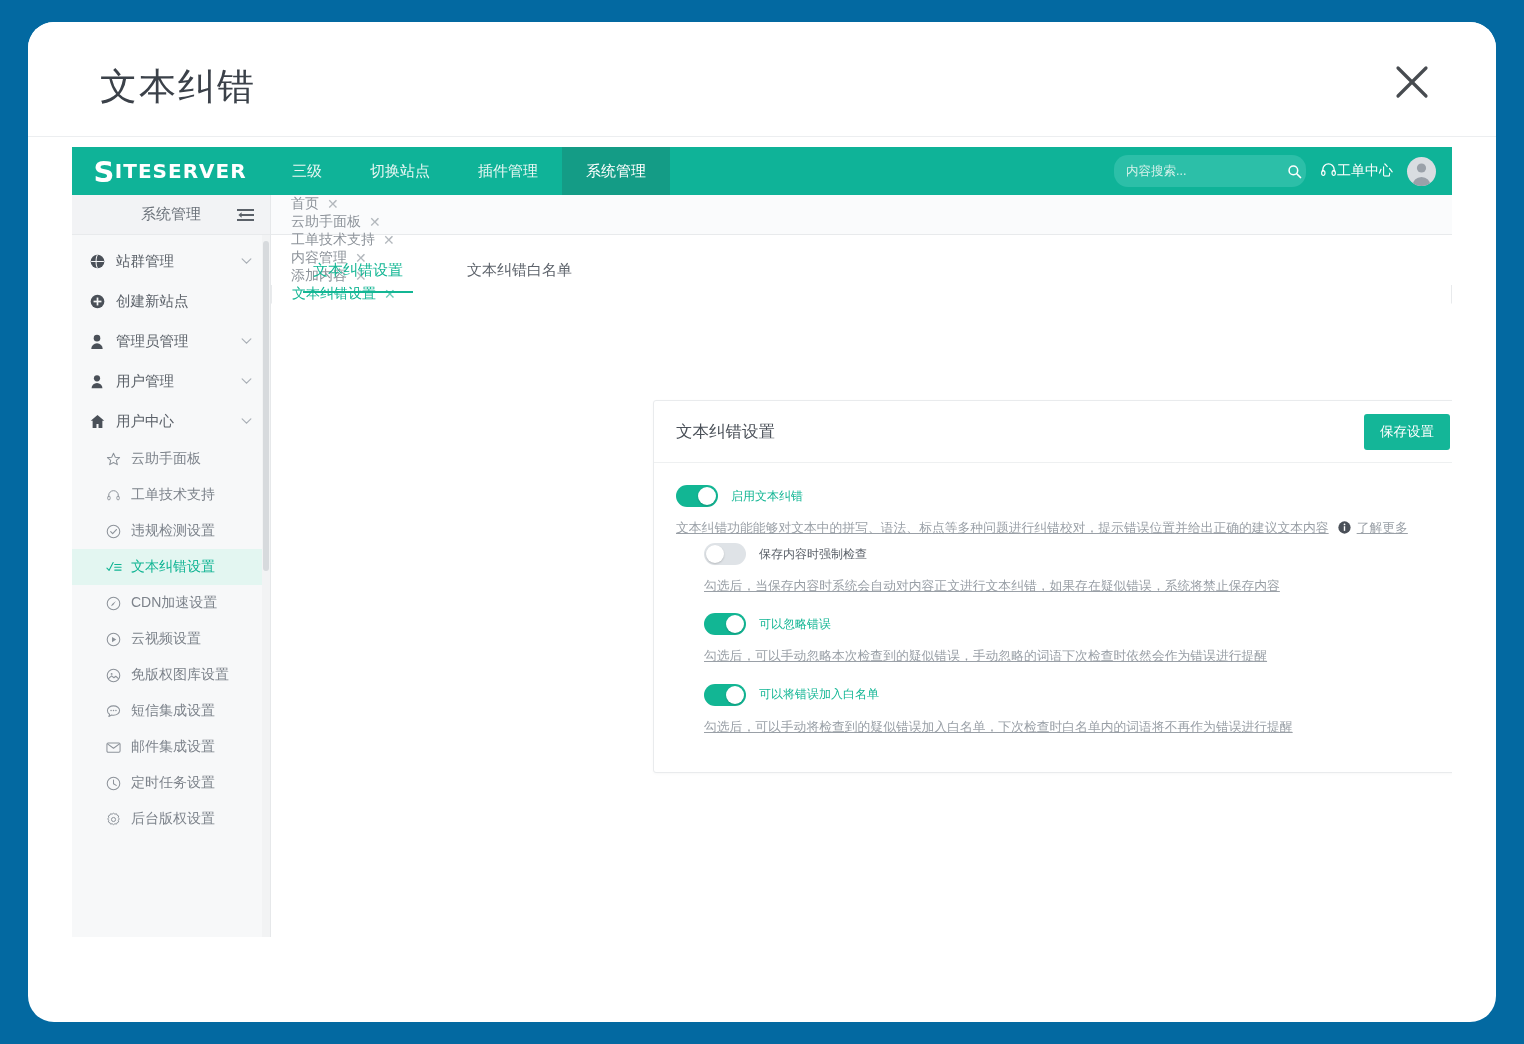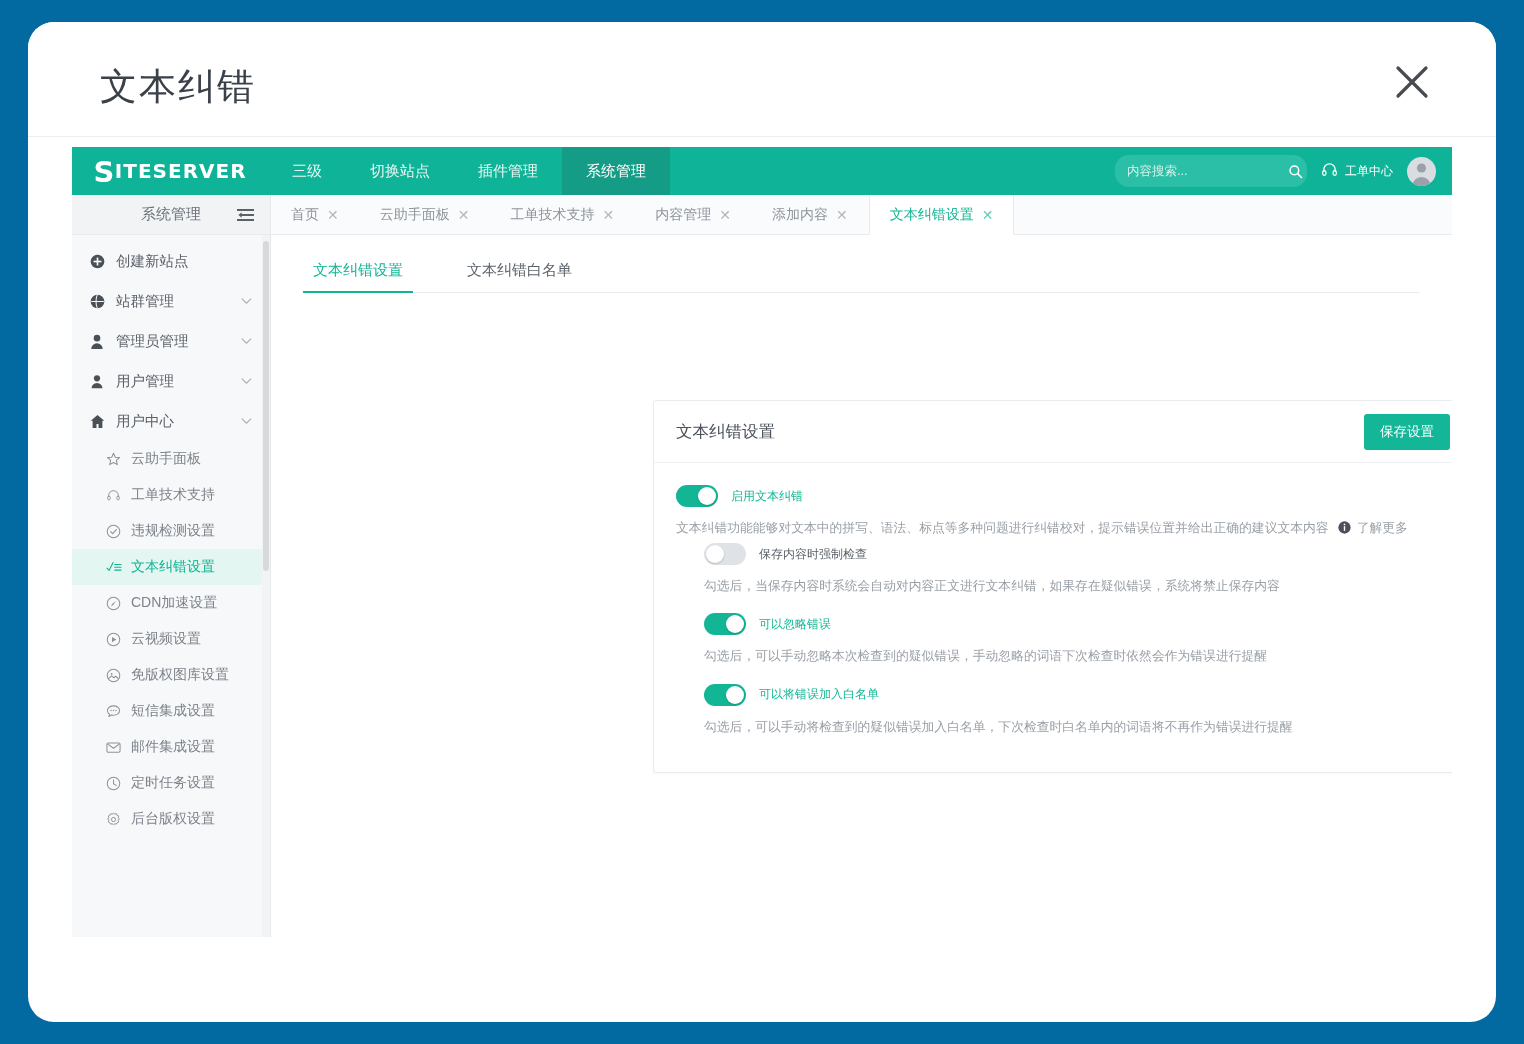--- a/index.html
+++ b/index.html
@@ -107,22 +107,22 @@
   .searchbox input {
     flex: 1;
     border: none; outline: none; background: transparent;
     color: #ffffff;
     font-size: 12.5px;
     font-family: "Liberation Sans", sans-serif;
   }
   .searchbox input::placeholder { color: #d5f1ea; }
   .search-icon { color: #ffffff; display:flex; }
   .support {
-    display: flex; align-items: center; gap: 7px;
-    color: #ffffff; font-size: 12px; cursor: pointer;
+    display: flex; align-items: center; 
+    color: #ffffff; font-size: 14px; cursor: pointer;
     white-space: nowrap;
     justify-content: flex-end;
   }
   .avatar {
     width: 29px; height: 29px;
     border-radius: 50%;
     background: #d9dde1;
     display: flex; align-items: flex-end; justify-content: center;
     overflow: hidden;
     cursor: pointer;
@@ -200,21 +200,21 @@
     border-radius: 3px;
   }
 
   
   .content { flex: 1; background: #ffffff; position: relative; }
 
   .tabstrip {
     height: 40px;
     background: #fafbfc;
     border-bottom: 1px solid #e8eaec;
-    display: flex; align-items: stretch;
+    display: flex; align-items: stretch; flex-direction: column;
   }
   .tab {
     display: flex; align-items: center; gap: 8px;
     padding: 0 20px;
     font-size: 14px;
     color: #8e949b;
     cursor: pointer;
     white-space: nowrap;
     border-right: 1px solid transparent;
   }
@@ -286,20 +286,21 @@
   .srow-top { display: flex; align-items: center; gap: 13px; }
   .srow-label { font-size: 12px; color: #5b6169; }
   .srow-label.on { color: #13b694; }
   .srow-desc {
     font-size: 12.8px;
     color: #9aa0a7;
     margin-top: 11px;
     line-height: 1.5;
     display: flex; align-items: center; gap: 4px;
     flex-wrap: wrap;
+    text-decoration: underline;
   }
   .srow.indent .srow-desc { margin-bottom: 18px; }
   .srow-desc .info-ic { display:inline-flex; margin: 0 2px 0 5px; }
   .learn-more { color: #9aa0a7; cursor: pointer; }
 
   
   .toggle {
     width: 42px; height: 22px;
     border-radius: 11px;
     position: relative;
@@ -395,40 +396,40 @@
               </svg>
             </span>
           </div>
 
           <div class="sidebar-list">
 
             <div class="s-item">
               <span class="ic">
                 <svg width="15" height="15" viewBox="0 0 16 16">
                     <circle cx="8" cy="8" r="7.3" fill="#4a5058"></circle>
-                    <rect x="7.1" y="3.8" width="1.8" height="8.4" fill="#f7f8f9"></rect>
-                    <rect x="3.8" y="7.1" width="8.4" height="1.8" fill="#f7f8f9"></rect>
-                  </svg>
-              </span>
-              <span>创建新站点</span>
-            </div>
-
-            <div class="s-item">
-              <span class="ic">
-                <svg width="15" height="15" viewBox="0 0 16 16">
-                    <circle cx="8" cy="8" r="7.3" fill="#4a5058"></circle>
                     <path d="M8 1.2c-2 2-2 11.6 0 13.6M1.2 8h13.6" stroke="#f7f8f9" stroke-width="1.1" fill="none"></path>
                   </svg>
               </span>
               <span>站群管理</span>
               <span class="caret">
                 <svg width="11" height="7" viewBox="0 0 12 8">
                     <path d="M1 1.6 6 6.4 11 1.6" stroke="#aab0b7" stroke-width="1.3" fill="none" stroke-linecap="round"></path>
                   </svg>
               </span>
+            </div>
+
+            <div class="s-item">
+              <span class="ic">
+                <svg width="15" height="15" viewBox="0 0 16 16">
+                    <circle cx="8" cy="8" r="7.3" fill="#4a5058"></circle>
+                    <rect x="7.1" y="3.8" width="1.8" height="8.4" fill="#f7f8f9"></rect>
+                    <rect x="3.8" y="7.1" width="8.4" height="1.8" fill="#f7f8f9"></rect>
+                  </svg>
+              </span>
+              <span>创建新站点</span>
             </div>
 
             <div class="s-item">
               <span class="ic">
                 <svg width="14" height="15" viewBox="0 0 14 16">
                     <circle cx="7" cy="4.4" r="3.5" fill="#4a5058"></circle>
                     <path d="M.9 16a6.1 6.1 0 0 1 12.2 0z" fill="#4a5058"></path>
                   </svg>
               </span>
               <span>管理员管理</span>

